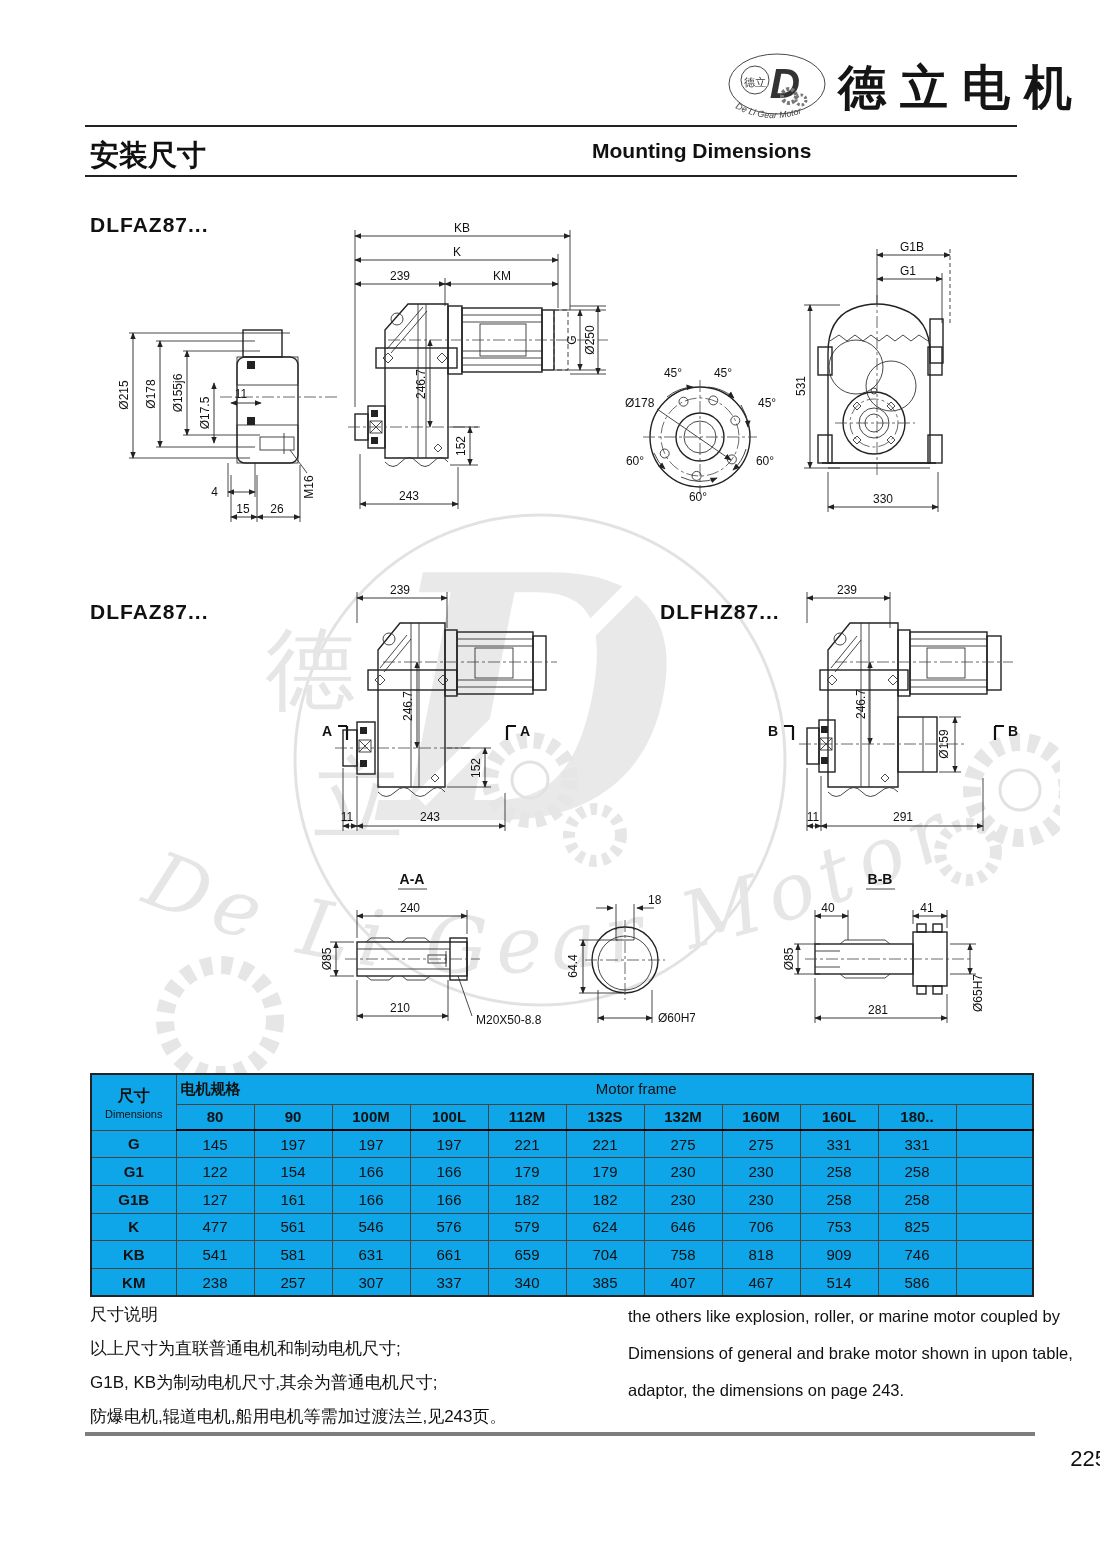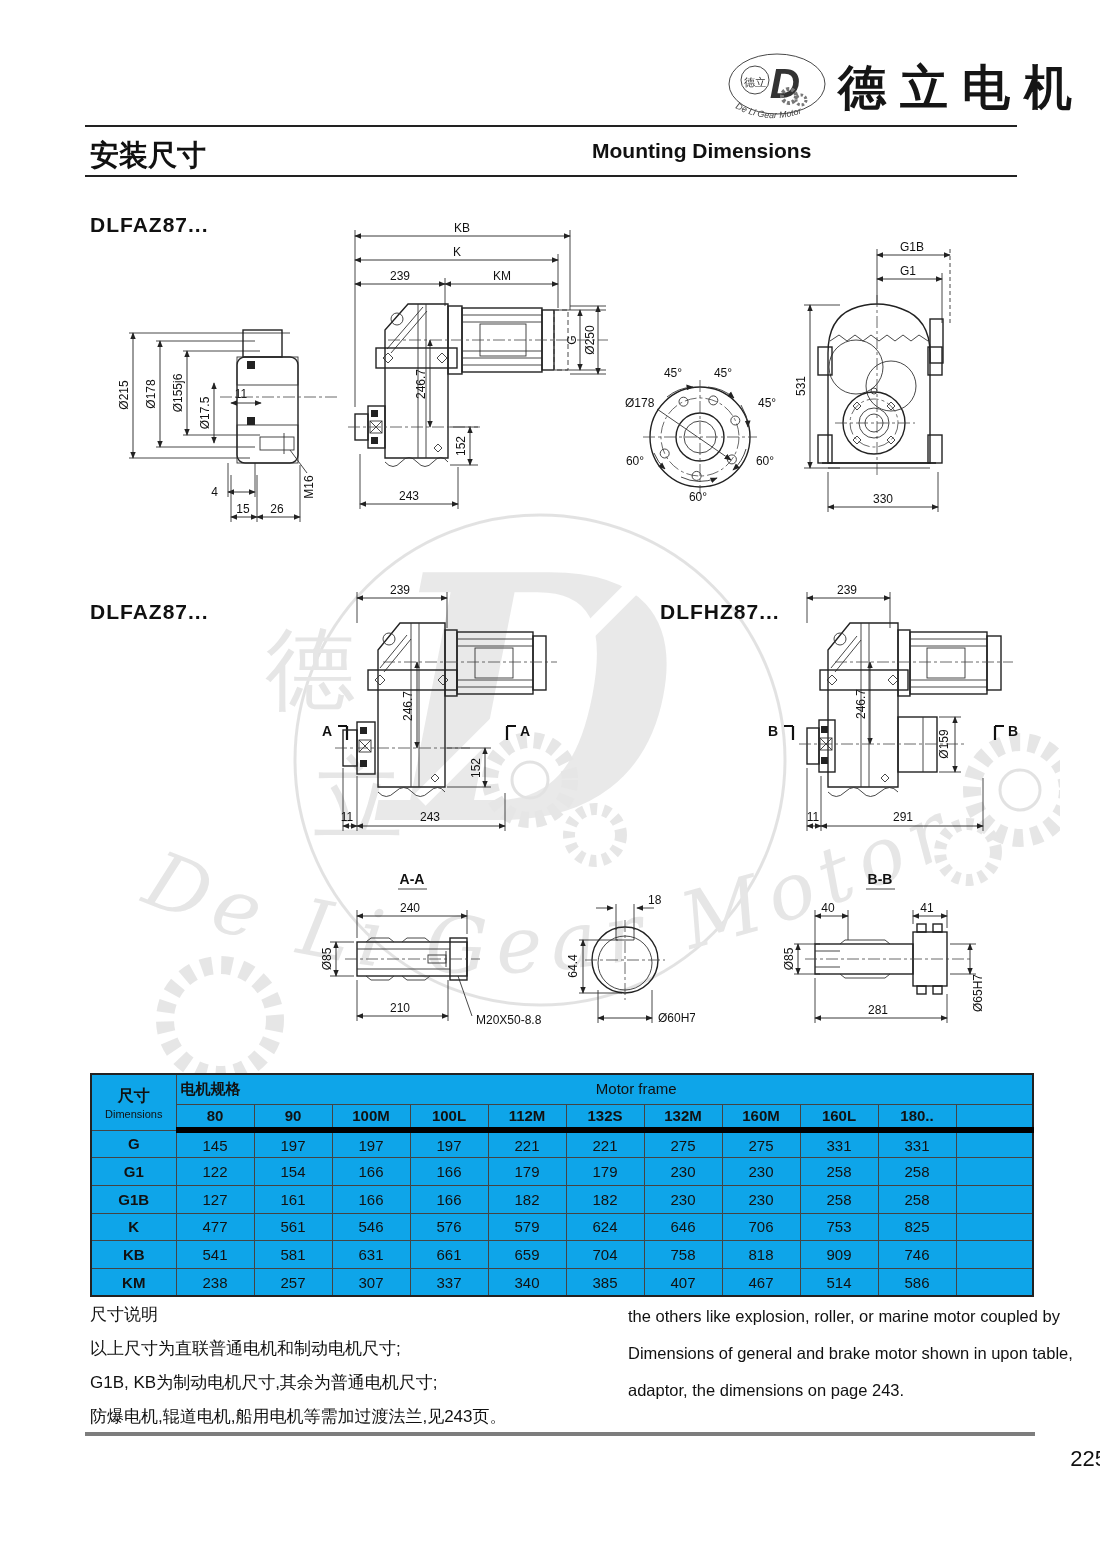--- a/index.html
+++ b/index.html
@@ -37,21 +37,21 @@
   .gear{fill:none;stroke:#777}
   .wmt{fill:#777;font-style:italic;font-family:"DejaVu Serif",serif;letter-spacing:10px;font-size:78px}
   .wmd{fill:#888;font-style:italic;font-family:"DejaVu Serif",serif;font-weight:bold}
   .wmc{fill:#777;font-family:"DejaVu Serif",serif}
   
   .tbl{position:absolute;left:90px;top:1073px;border-collapse:collapse;table-layout:fixed;
        background:#0ea5e9;border:2px solid #222}
   .tbl td{border:1px solid #444;text-align:center;font-size:15px;padding:0;overflow:hidden}
   .tbl .colhead,.tbl .rowlabel{font-weight:bold}
   #hdr-row1 td{border-bottom:1px solid #444}
-  #hdr-row2 td{border-bottom:6px solid #000000}
+  #hdr-row2 td{border-bottom:2px solid #000000}
   .c0cn{font-weight:bold;font-size:16px;line-height:20px;padding-top:4px}
   .c0en{font-size:11px;line-height:16px}
   .gcn{float:left;padding-left:4px;font-weight:bold}
   
   .notes-cn{left:90px;top:1298px;font-size:17px;line-height:34px}
   .notes-en{left:628px;top:1298px;font-size:16.5px;line-height:37px}
   .notes-en .nt{font-weight:bold}
   .footline{left:85px;top:1432px;width:950px;height:4px;background:#7d7d7d}
   .pagenum{left:7px;top:1446px;width:1100px;text-align:right;font-size:22px}
   

